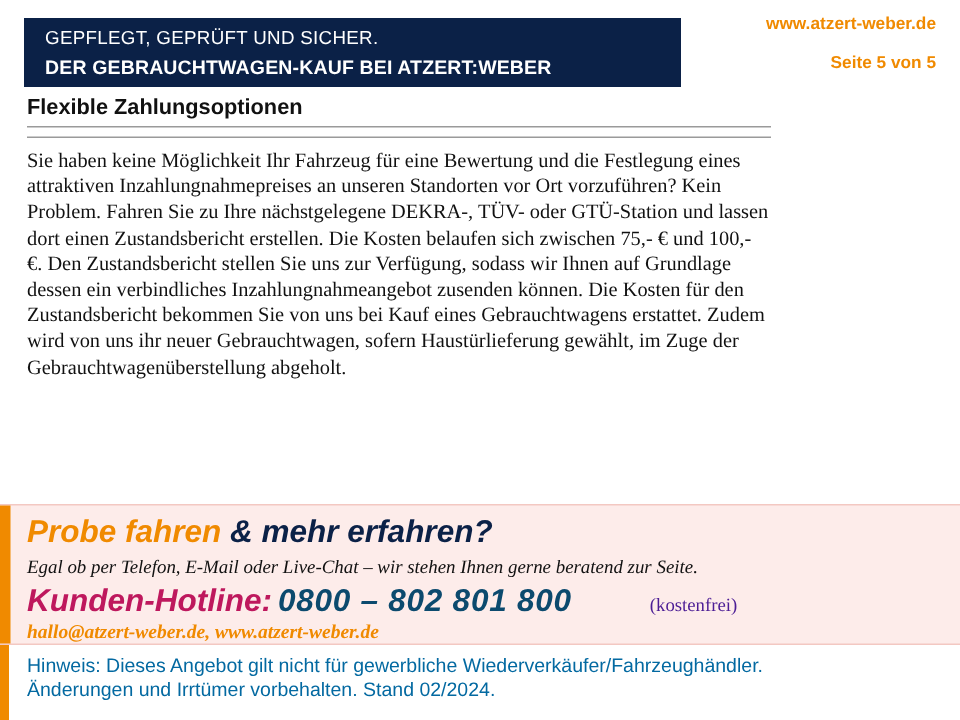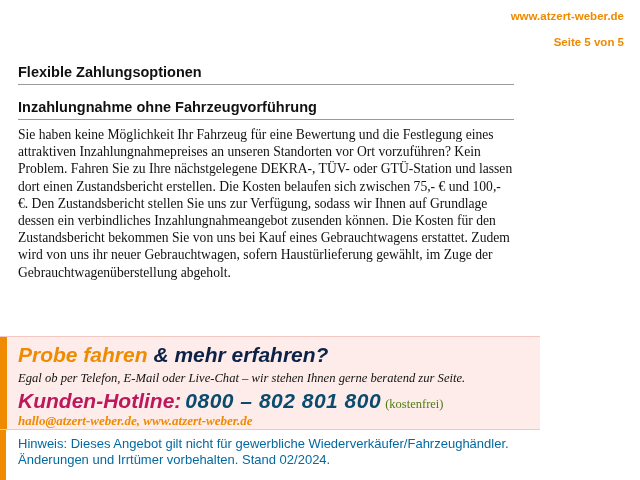--- a/index.html
+++ b/index.html
@@ -105,21 +105,21 @@
   }
   .para.tight {
     line-height: 17.2px;
   }
 
   
   .cta {
     position: absolute;
     left: 0;
     top: 336px;
-    width: 540px;
+    width: 640px;
     height: 92px;
     background: #fdecea;
     border-top: 1px solid #f3c8c2;
     border-bottom: 1px solid #f3c8c2;
   }
   .cta-stripe {
     position: absolute;
     left: 0;
     top: 0;
     width: 7px;
@@ -164,21 +164,22 @@
     font-family: "Liberation Sans", sans-serif;
     font-style: italic;
     font-weight: bold;
     font-size: 21px;
     color: #0c4a6e;
     letter-spacing: 0.5px;
   }
   .cta-hotline .free {
     font-family: "Liberation Serif", serif;
     font-size: 12.5px;
-    color: #4d7c0f;
+    color: #4c1d95;
+    margin-left: 48px;
   }
   .cta-contact {
     position: absolute;
     left: 18px;
     top: 76px;
     font-family: "Liberation Serif", serif;
     font-style: italic;
     font-weight: bold;
     font-size: 13px;
     color: #f08a00;
@@ -207,30 +208,33 @@
 </style>
 </head>
 <body>
 
 <div class="page">
 
   <div class="edge top"></div>
   <div class="edge bottom"></div>
 
   <div class="header">
+    <div class="header-bar">
+      <div class="line1">GEPFLEGT, GEPRÜFT UND SICHER.</div>
+      <div class="line2">DER GEBRAUCHTWAGEN-KAUF BEI ATZERT:WEBER</div>
+    </div>
     <div class="header-url">www.atzert-weber.de</div>
     <div class="header-page">Seite 5 von 5</div>
   </div>
 
   <div class="content">
 
     <h2 class="sec-title">Flexible Zahlungsoptionen</h2>
     <div class="divider"></div>
 
-    <h2 class="sec-title second">Inzahlungnahme ohne Fahrzeugvorführung</h2>
     <div class="divider"></div>
     <p class="para tight">Sie haben keine Möglichkeit Ihr Fahrzeug für eine Bewertung und die Festlegung eines attraktiven Inzahlungnahmepreises an unseren Standorten vor Ort vorzuführen? Kein Problem. Fahren Sie zu Ihre nächstgelegene DEKRA-, TÜV- oder GTÜ-Station und lassen dort einen Zustandsbericht erstellen. Die Kosten belaufen sich zwischen 75,- € und 100,- €. Den Zustandsbericht stellen Sie uns zur Verfügung, sodass wir Ihnen auf Grundlage dessen ein verbindliches Inzahlungnahmeangebot zusenden können. Die Kosten für den Zustandsbericht bekommen Sie von uns bei Kauf eines Gebrauchtwagens erstattet. Zudem wird von uns ihr neuer Gebrauchtwagen, sofern Haustürlieferung gewählt, im Zuge der Gebrauchtwagenüberstellung abgeholt.</p>
 
   </div>
 
   <div class="cta">
     <div class="cta-stripe"></div>
     <div class="cta-head">
       <span class="orange">Probe fahren</span>
       <span class="dark">&amp; mehr erfahren?</span>

